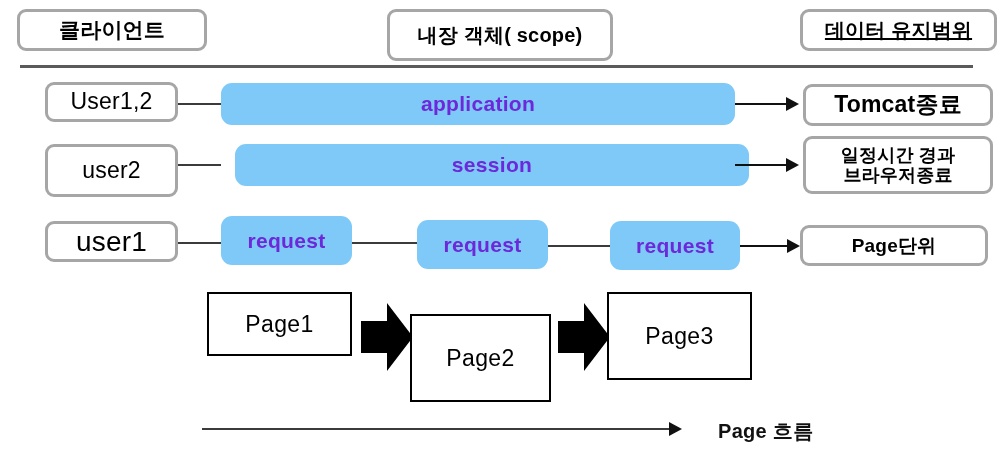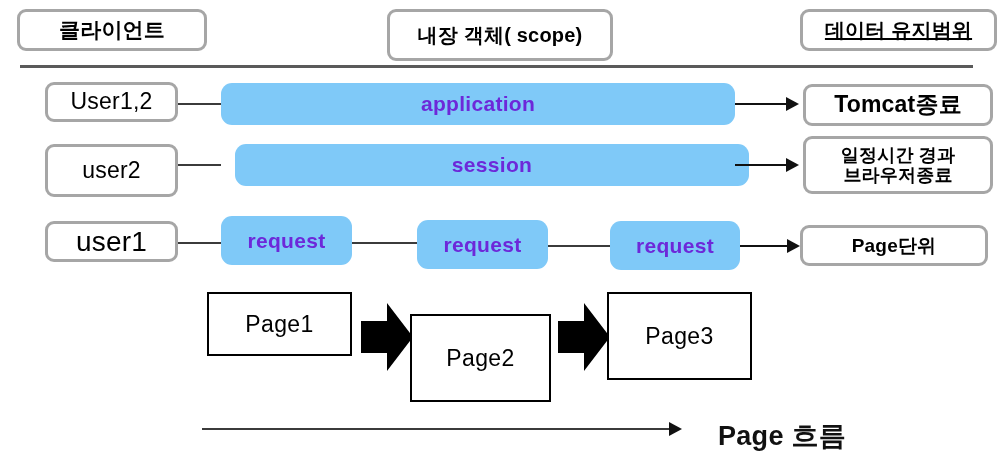--- a/index.html
+++ b/index.html
@@ -207,15 +207,15 @@
     </svg>
   </div>
 
   <div class="pagebox" style="left:607px; top:292px; width:145px; height:88px; font-size:23px;">
     <span>Page3</span>
   </div>
 
   <div class="arrow-line" style="left:202px; top:428px; width:468px; height:2px; background:#3b3b3b;"></div>
   <div class="arrow-head" style="left:669px; top:422px; border-top-width:7px; border-bottom-width:7px; border-left-color:#111111;"></div>
 
-  <div class="flow-label" style="left:718px; top:418px; font-size:27px;">Page 흐름</div>
+  <div class="flow-label" style="left:718px; top:418px; font-size:20px;">Page 흐름</div>
 
 </div>
 
 </body></html>

